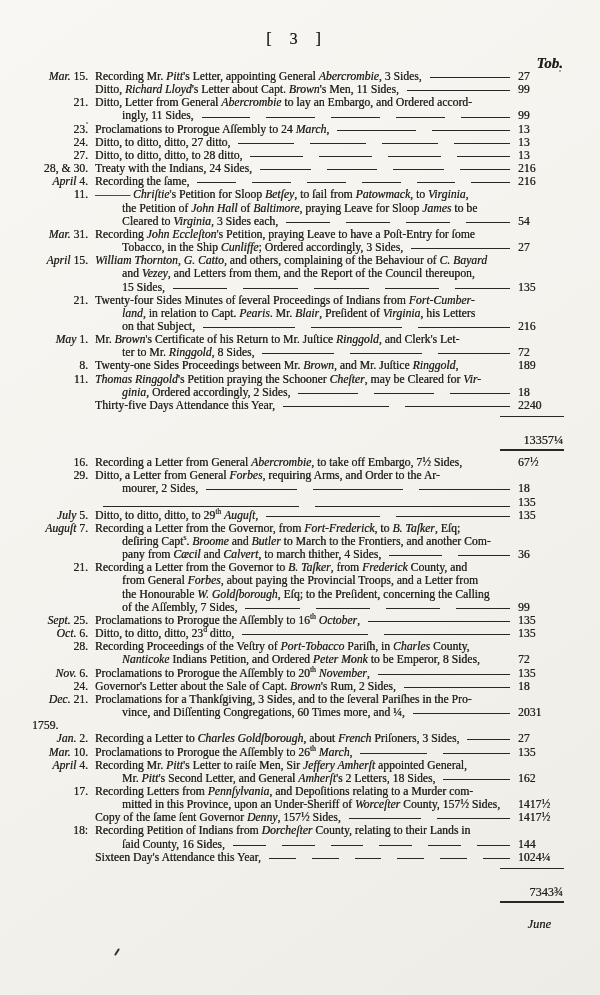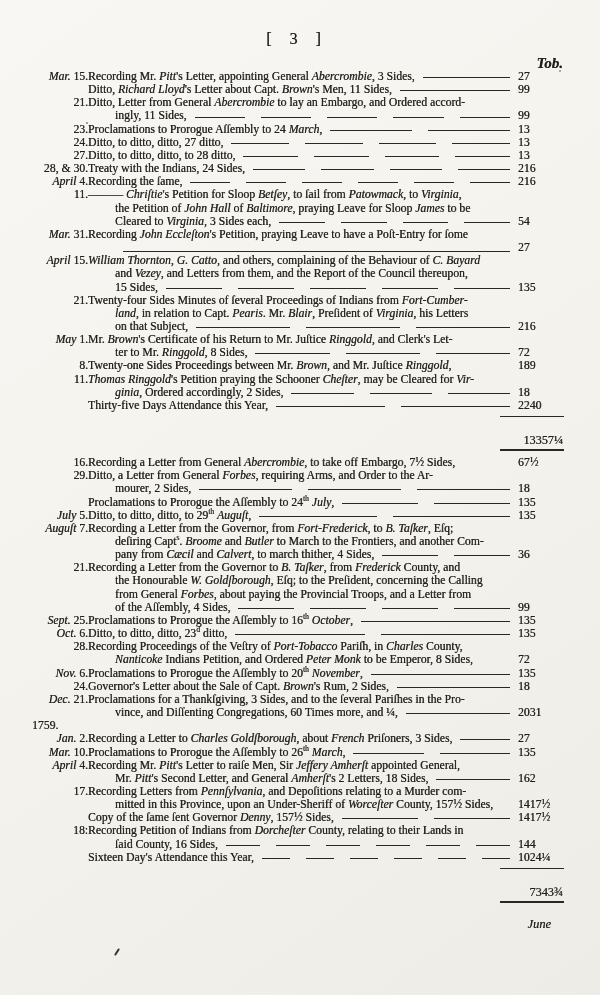--- a/index.html
+++ b/index.html
@@ -7,21 +7,21 @@
     width:600px;height:995px;position:relative;overflow:hidden;
     background:linear-gradient(145deg,#f9f7f3 0%,#f4f2ed 55%,#eeece6 100%);
     font-family:"Liberation Serif", serif;
     color:#231f1b;
     text-shadow:0.35px 0 0 rgba(35,31,27,.75);
   }
   .content{position:absolute;left:30px;top:30px;width:534px;}
   .pagenum{text-align:center;font-size:16px;letter-spacing:7px;margin-bottom:9px;}
   .tobhead{text-align:right;font-style:italic;font-weight:bold;font-size:15px;padding-right:1px;line-height:13px;}
   .row{display:flex;align-items:baseline;line-height:13.15px;font-size:11.7px;}
-  .date{flex:none;width:58px;text-align:right;white-space:nowrap;}
+  .date{flex:none;width:58px;text-align:right;padding-right:7px;white-space:nowrap;}
   .date.year{text-align:left;padding-left:2px;}
   .bodyline{flex:1;display:flex;align-items:baseline;min-width:0;}
   .bodyline.ind{padding-left:27px;}
   .text{flex:none;white-space:nowrap;}
   .leaders{flex:1;display:flex;align-items:center;align-self:stretch;min-width:0;}
   .dash{flex:1;border-top:1.9px solid #2b2723;height:0;margin:0 8px;position:relative;top:1px;}
   .value{flex:none;width:46px;text-align:left;white-space:nowrap;}
   .section + .section{margin-top:5px;}
   .total-row{display:flex;justify-content:flex-end;margin:4px 0 0;}
   .total-box{min-width:62px;text-align:right;border-top:1.7px solid #2b2723;border-bottom:2.4px solid #2b2723;padding:16px 1px 1px;font-size:12.2px;}
@@ -182,20 +182,21 @@
             <span class="date"><i>Mar.</i> 31.</span>
             <div class="bodyline">
               <span class="text">Recording <i>John Eccleſton</i>'s Petition, praying Leave to have a Poſt-Entry for ſome</span>
               <span class="leaders"></span>
             </div>
             <span class="value"></span>
           </div>
           <div class="row">
             <span class="date"></span>
             <div class="bodyline ind">
+              <span class="text">Tobacco, in the Ship <i>Cunliffe</i>; Ordered accordingly, 3 Sides,</span>
               <span class="leaders">
                 <span class="dash"></span>
               </span>
             </div>
             <span class="value">27</span>
           </div>
           <div class="row">
             <span class="date"><i>April</i> 15.</span>
             <div class="bodyline">
               <span class="text"><i>William Thornton</i>, <i>G. Catto</i>, and others, complaining of the Behaviour of <i>C. Bayard</i></span>
@@ -341,21 +342,20 @@
                 <span class="dash"></span>
                 <span class="dash"></span>
                 <span class="dash"></span>
               </span>
             </div>
             <span class="value">18</span>
           </div>
           <div class="row">
             <span class="date"></span>
             <div class="bodyline">
-              <span class="text">Proclamations to Prorogue the Aſſembly to 24<sup>th</sup> <i>July</i>,</span>
               <span class="leaders">
                 <span class="dash"></span>
                 <span class="dash"></span>
               </span>
             </div>
             <span class="value">135</span>
           </div>
           <div class="row">
             <span class="date"><i>July</i> 5.</span>
             <div class="bodyline">
@@ -398,37 +398,37 @@
             <span class="date">21.</span>
             <div class="bodyline">
               <span class="text">Recording a Letter from the Governor to <i>B. Taſker</i>, from <i>Frederick</i> County, and</span>
               <span class="leaders"></span>
             </div>
             <span class="value"></span>
           </div>
           <div class="row">
             <span class="date"></span>
             <div class="bodyline ind">
+              <span class="text">from General <i>Forbes</i>, about paying the Provincial Troops, and a Letter from</span>
+              <span class="leaders"></span>
+            </div>
+            <span class="value"></span>
+          </div>
+          <div class="row">
+            <span class="date"></span>
+            <div class="bodyline ind">
               <span class="text">the Honourable <i>W. Goldſborough</i>, Eſq; to the Preſident, concerning the Calling</span>
               <span class="leaders"></span>
             </div>
             <span class="value"></span>
           </div>
           <div class="row">
             <span class="date"></span>
             <div class="bodyline ind">
-              <span class="text">from General <i>Forbes</i>, about paying the Provincial Troops, and a Letter from</span>
-              <span class="leaders"></span>
-            </div>
-            <span class="value"></span>
-          </div>
-          <div class="row">
-            <span class="date"></span>
-            <div class="bodyline ind">
-              <span class="text">of the Aſſembly, 4 Sides,</span>
+              <span class="text">of the Aſſembly, 7 Sides,</span>
               <span class="leaders">
                 <span class="dash"></span>
                 <span class="dash"></span>
                 <span class="dash"></span>
                 <span class="dash"></span>
               </span>
             </div>
             <span class="value">99</span>
           </div>
           <div class="row">

